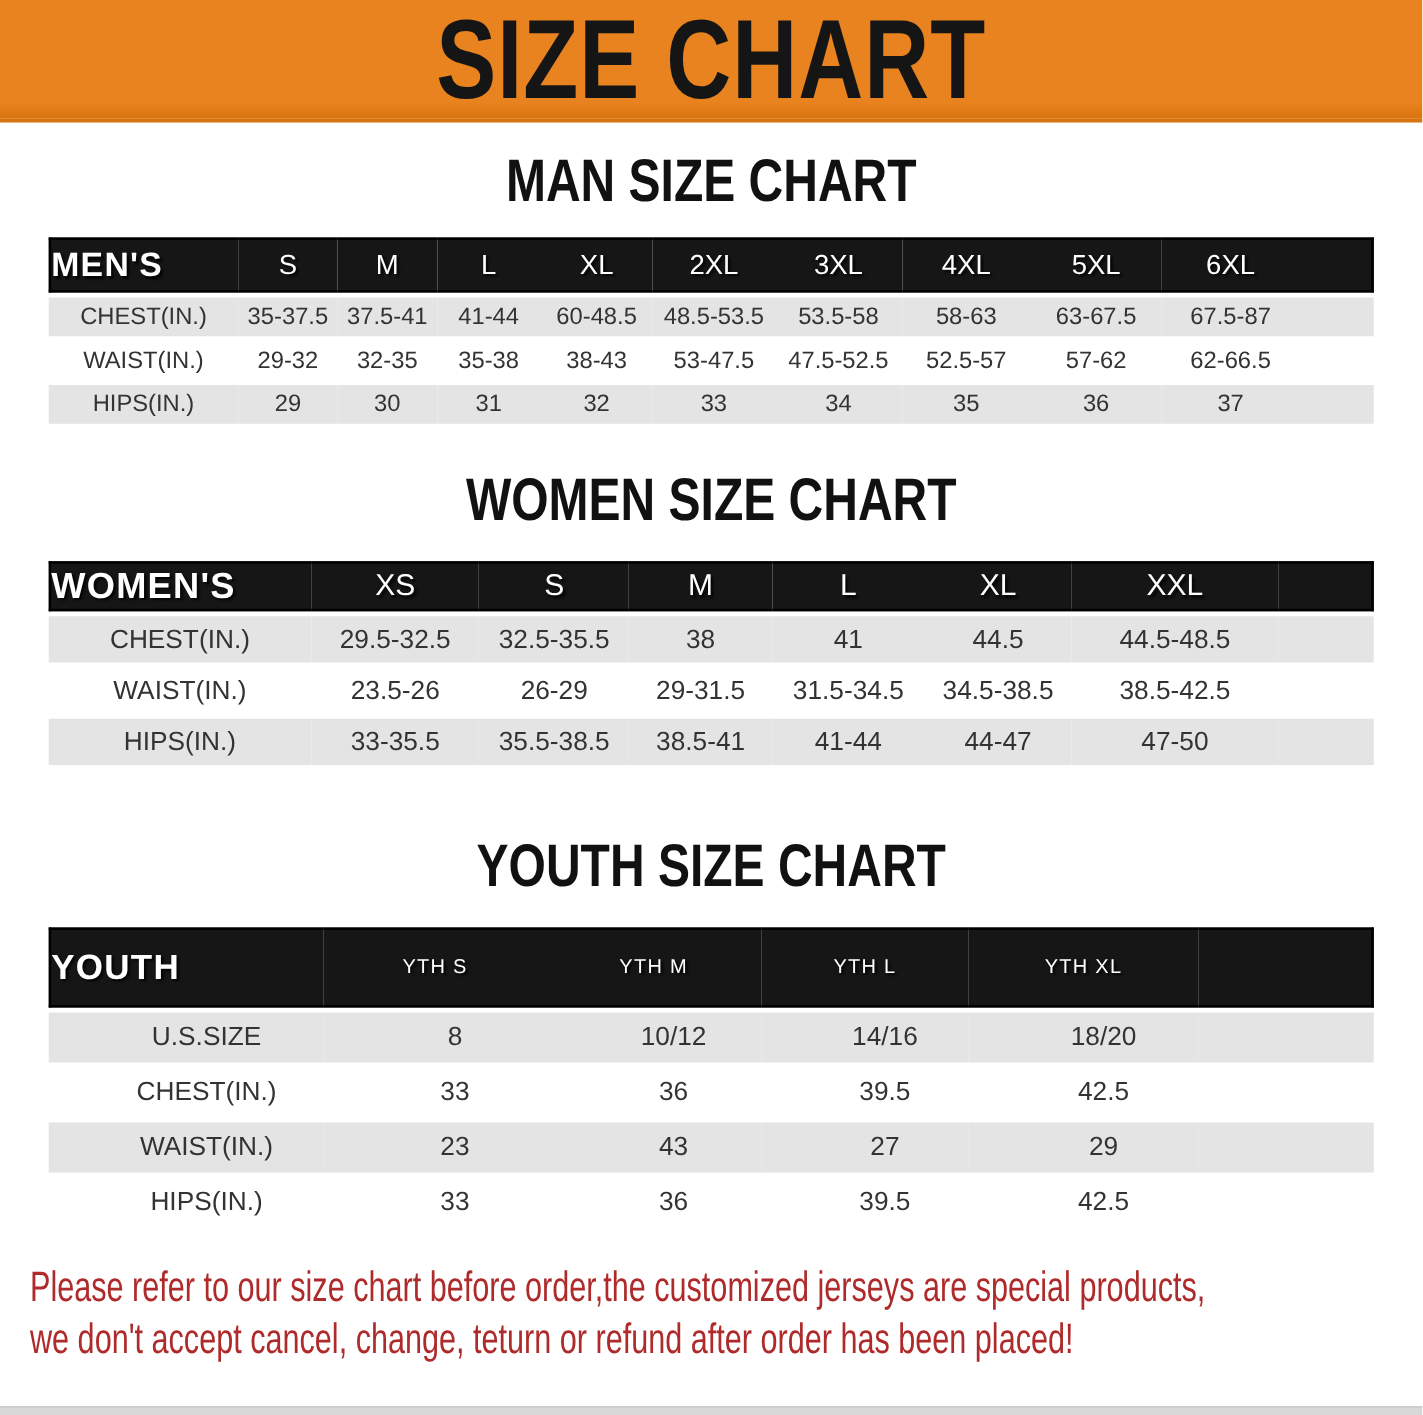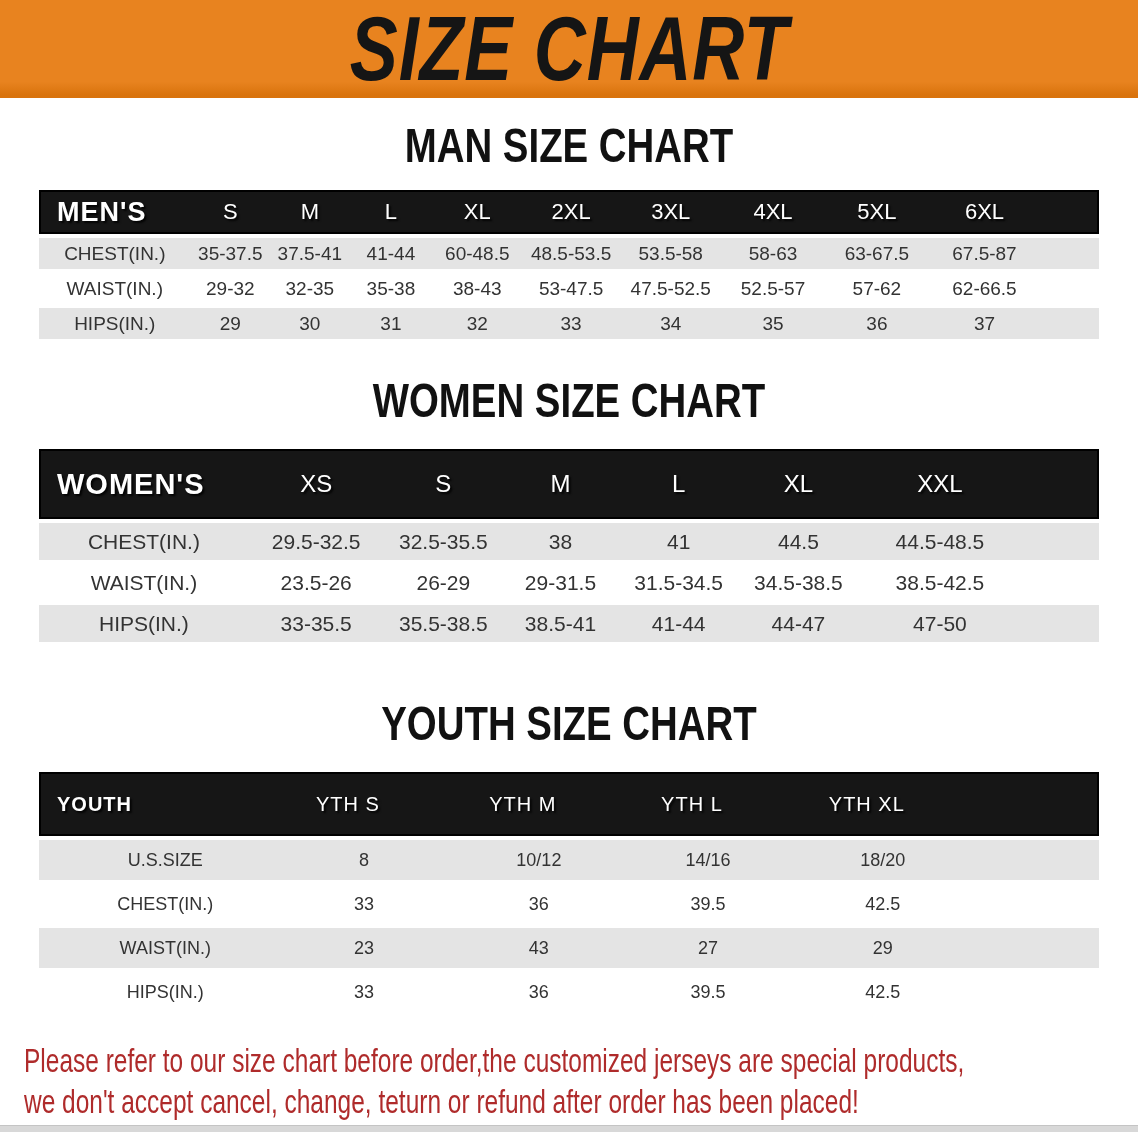--- a/index.html
+++ b/index.html
@@ -3,21 +3,21 @@
 <meta charset="utf-8">
 <style>
   * { margin:0; padding:0; box-sizing:border-box; }
   html,body { width:1138px; height:1132px; background:#ffffff; overflow:hidden;
               font-family:"Liberation Sans", sans-serif; position:relative; }
 
   
   .banner { height:98px; width:100%;
             background:linear-gradient(180deg, var(--banner-orange,#E8831F) 0%, var(--banner-orange,#E8831F) 86%, var(--banner-orange-dark,#D9730D) 100%);
             border-bottom:3px solid var(--banner-orange-dark,#D9730D);
-            display:flex; align-items:flex-start; justify-content:center;font-style:italic; }
+            display:flex; align-items:center; justify-content:center; }
   .banner-title { font-size:90px; font-weight:bold; color:#151515; line-height:98px;
                   letter-spacing:1px; transform:scaleX(0.80); white-space:nowrap; }
 
   
   .section-heading { text-align:center; font-size:48px; font-weight:bold;
                      color:var(--heading-black,#111111); line-height:52px;
                      transform:scaleX(0.80); white-space:nowrap; }
   .sec-men   .section-heading { margin-top:22px; }
   .sec-women .section-heading { margin-top:32px; }
   .sec-youth .section-heading { margin-top:52px; }
@@ -28,38 +28,38 @@
   .sec-men   table.size-table { margin-top:14px; }
   .sec-women table.size-table { margin-top:18px; }
   .sec-youth table.size-table { margin-top:18px; }
 
   table.size-table th { background:var(--bar-black,#161616); color:#ffffff;
                         font-weight:normal; text-align:center; white-space:nowrap;
                         text-shadow:2px 2px 2px rgba(0,0,0,0.85);
                         border-top:2px solid #000; border-bottom:2px solid #000; }
   table.size-table th:first-child { border-left:2px solid #000; }
   table.size-table th:last-child  { border-right:2px solid #000; }
-  table.size-table th.row-head { text-align:left; padding-left:16px; font-weight:bold; letter-spacing:1px; }
+  table.size-table th.row-head { text-align:left; font-weight:bold; letter-spacing:1px; }
 
   table.size-table td { text-align:center; color:var(--cell-text,#333333); white-space:nowrap; }
   tr.stripe-gray  td { background:var(--stripe-gray,#E4E4E4); }
   tr.stripe-white td { background:#ffffff; }
   td.row-label { color:#222222; }
 
   .sec-men   th { height:44px; font-size:22px; }
   .sec-men   th.row-head { font-size:27px; }
   .sec-men   td { height:31px; font-size:19px; }
 
-  .sec-women th { height:70px; font-size:24px;margin-left:48px; }
+  .sec-women th { height:40px; font-size:24px;margin-left:48px; }
   .sec-women th.row-head { font-size:29px; }
   .sec-women td { height:37px; font-size:21px; }
 
-  .sec-youth th { height:64px; font-size:20px; letter-spacing:1px; }
-  .sec-youth th.row-head { font-size:20px;margin-top:32px; }
-  .sec-youth td { height:40px; font-size:18px;padding-left:32px; }
+  .sec-youth th { height:64px; font-size:16px; letter-spacing:1px; }
+  .sec-youth th.row-head { font-size:28px;margin-top:32px; }
+  .sec-youth td { height:40px; font-size:21px;padding-left:32px; }
 
   
   .disclaimer { margin:24px 0 0 24px; color:var(--disclaimer-red,#AF2B2B); }
   .disclaimer-line { font-size:34px; line-height:41px; white-space:nowrap;
                      transform:scaleX(0.72); transform-origin:left center; }
 
   
   .bottom-strip { position:absolute; left:0; bottom:0; width:100%; height:7px;
                   background:var(--bottom-strip-gray,#D8D8D8);
                   border-top:1px solid #c4c4c4; }

